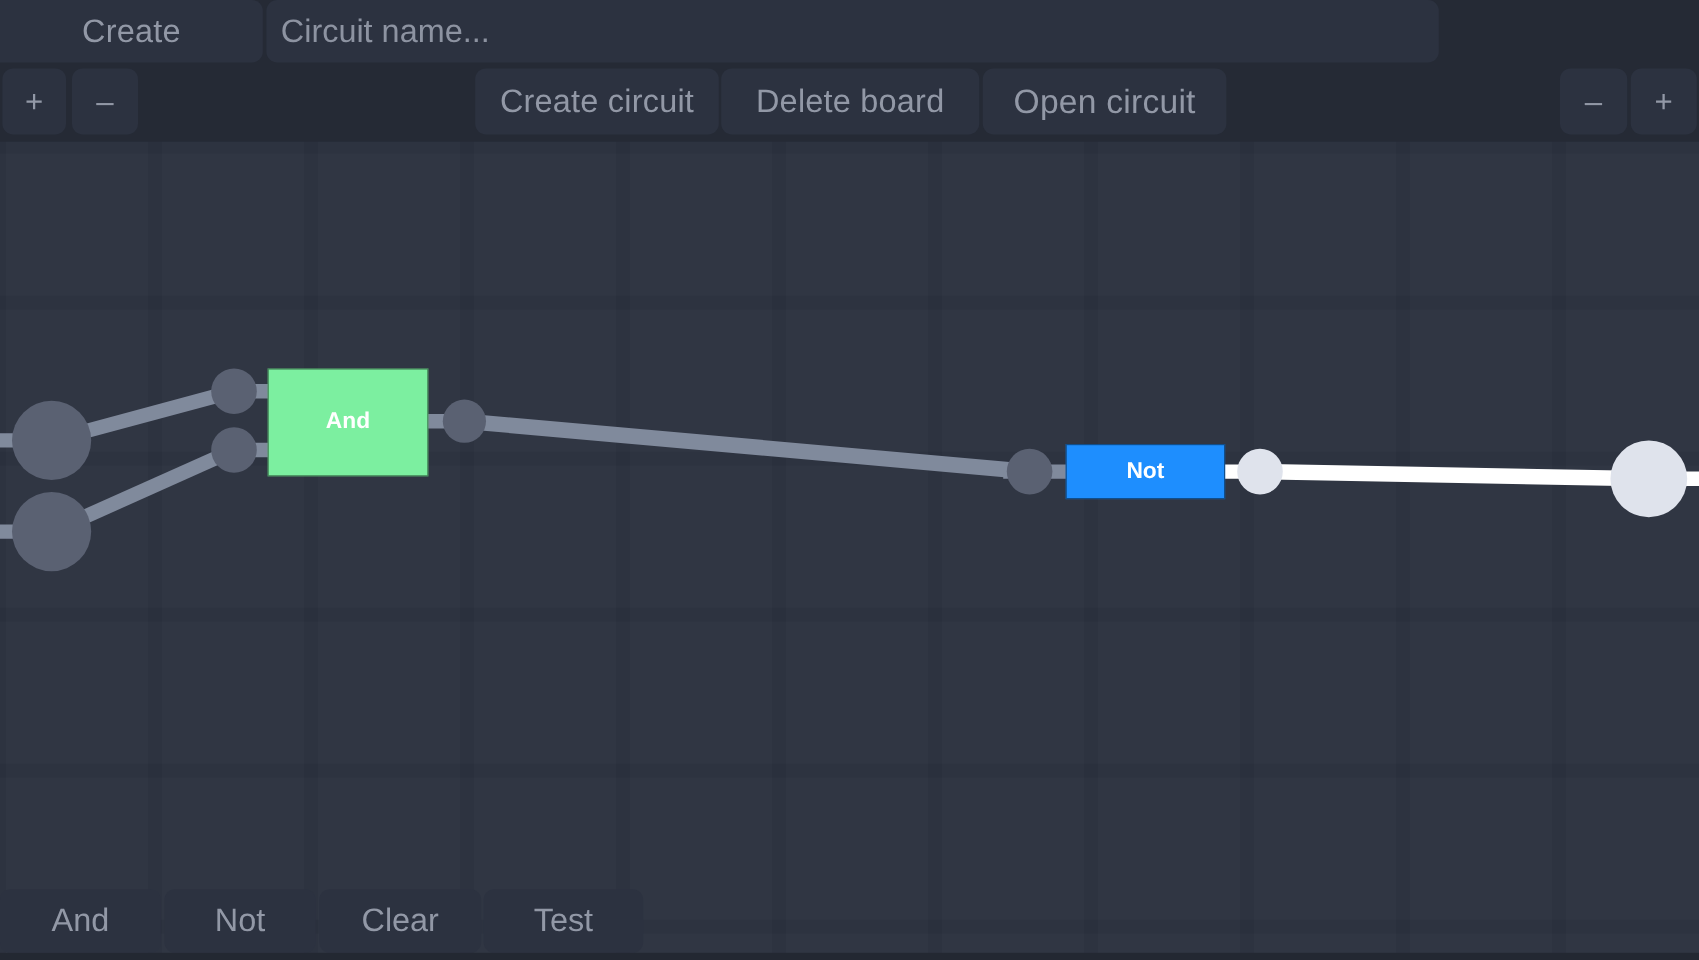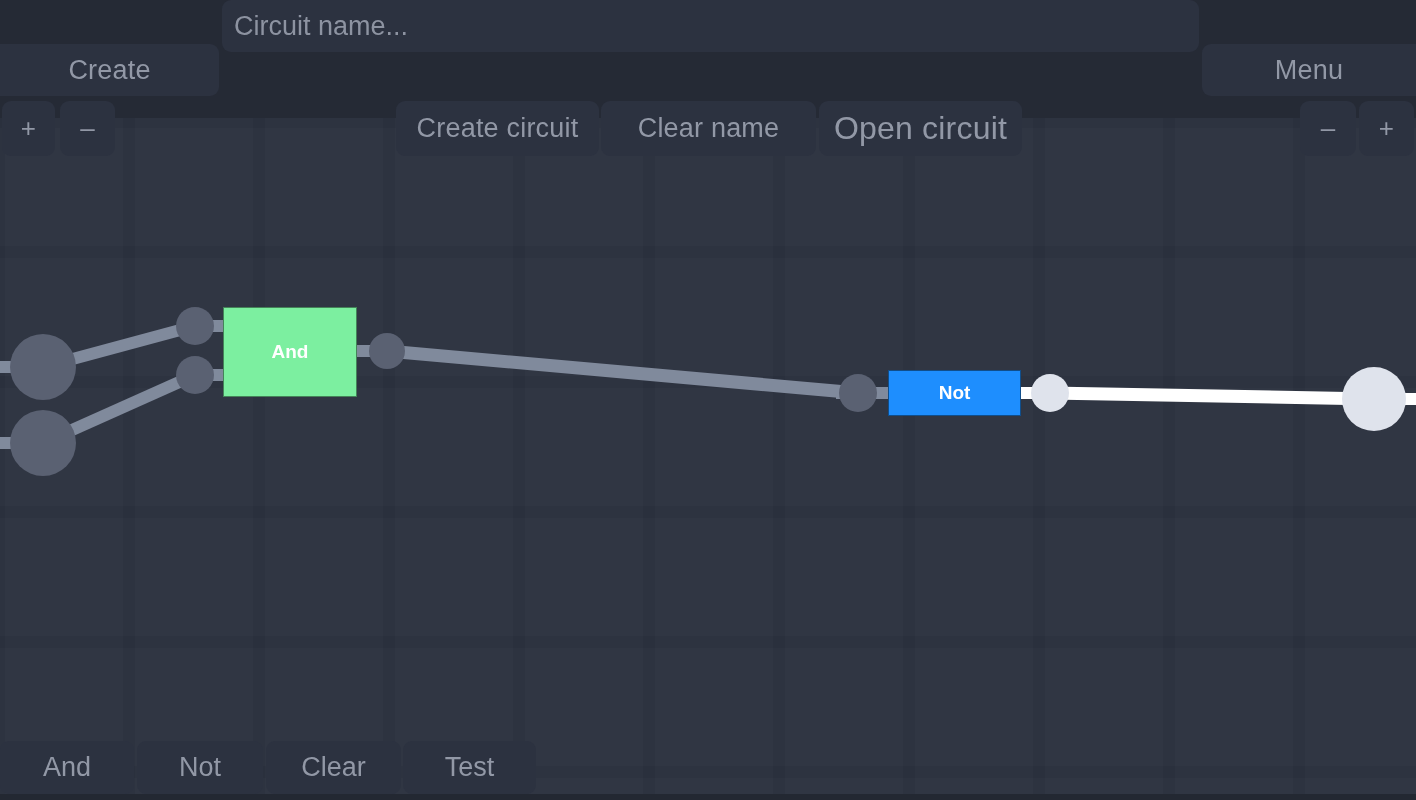--- a/index.html
+++ b/index.html
@@ -61,21 +61,20 @@
     border-radius: 9px;
     color: #9298a6;
     font-family: "Liberation Sans", sans-serif;
     font-weight: 300;
     display: flex;
     align-items: center;
     justify-content: center;
     padding: 12px;
     cursor: pointer;
     letter-spacing: 0.2px;
-    margin-top: 44px;
   }
 
   #create-button {
     left: 0; top: 0;
     width: 219px; height: 52px;
     font-size: 27px;
     border-radius: 0 9px 9px 0;
   }
   #circuit-name-input {
     position: absolute;
@@ -134,21 +133,21 @@
     font-size: 27px;
   }
   #clear-board-button {
     left: 601px; top: 57px;
     width: 215px; height: 55px;
     font-size: 27px;
   }
   #open-circuit-button {
     left: 819px; top: 57px;
     width: 203px; height: 55px;
-    font-size: 32px;
+    font-size: 28px;
   }
 
   
   #palette {
     position: absolute;
     left: 0; bottom: 0;
     width: 1416px;
     height: 59px;
     background: transparent;
   }
@@ -237,27 +236,26 @@
           <span>Not</span>
         </div>
       </div>
   </div>
 
   <div id="topbar">
     <button class="tb-btn" id="create-button">Create</button>
 
     <input id="circuit-name-input" type="text" placeholder="Circuit name..." value="" style="">
 
-    <button class="tb-btn" id="menu-button">Menu</button>
 
     <button class="tb-btn" id="zoom-in-left-button">+</button>
     <button class="tb-btn" id="zoom-out-left-button">–</button>
 
     <button class="tb-btn" id="delete-circuit-button">Create circuit</button>
-    <button class="tb-btn" id="clear-board-button">Clear name</button>
+    <button class="tb-btn" id="clear-board-button">Delete board</button>
     <button class="tb-btn" id="open-circuit-button">Open circuit</button>
 
     <button class="tb-btn" id="zoom-out-right-button">–</button>
     <button class="tb-btn" id="zoom-in-right-button">+</button>
   </div>
 
   <div id="palette">
     <div id="palette-buttons">
         <button class="palette-btn" style="left: 0px; width: 134px;">And</button>
         <button class="palette-btn" style="left: 137px; width: 126px;">Not</button>

